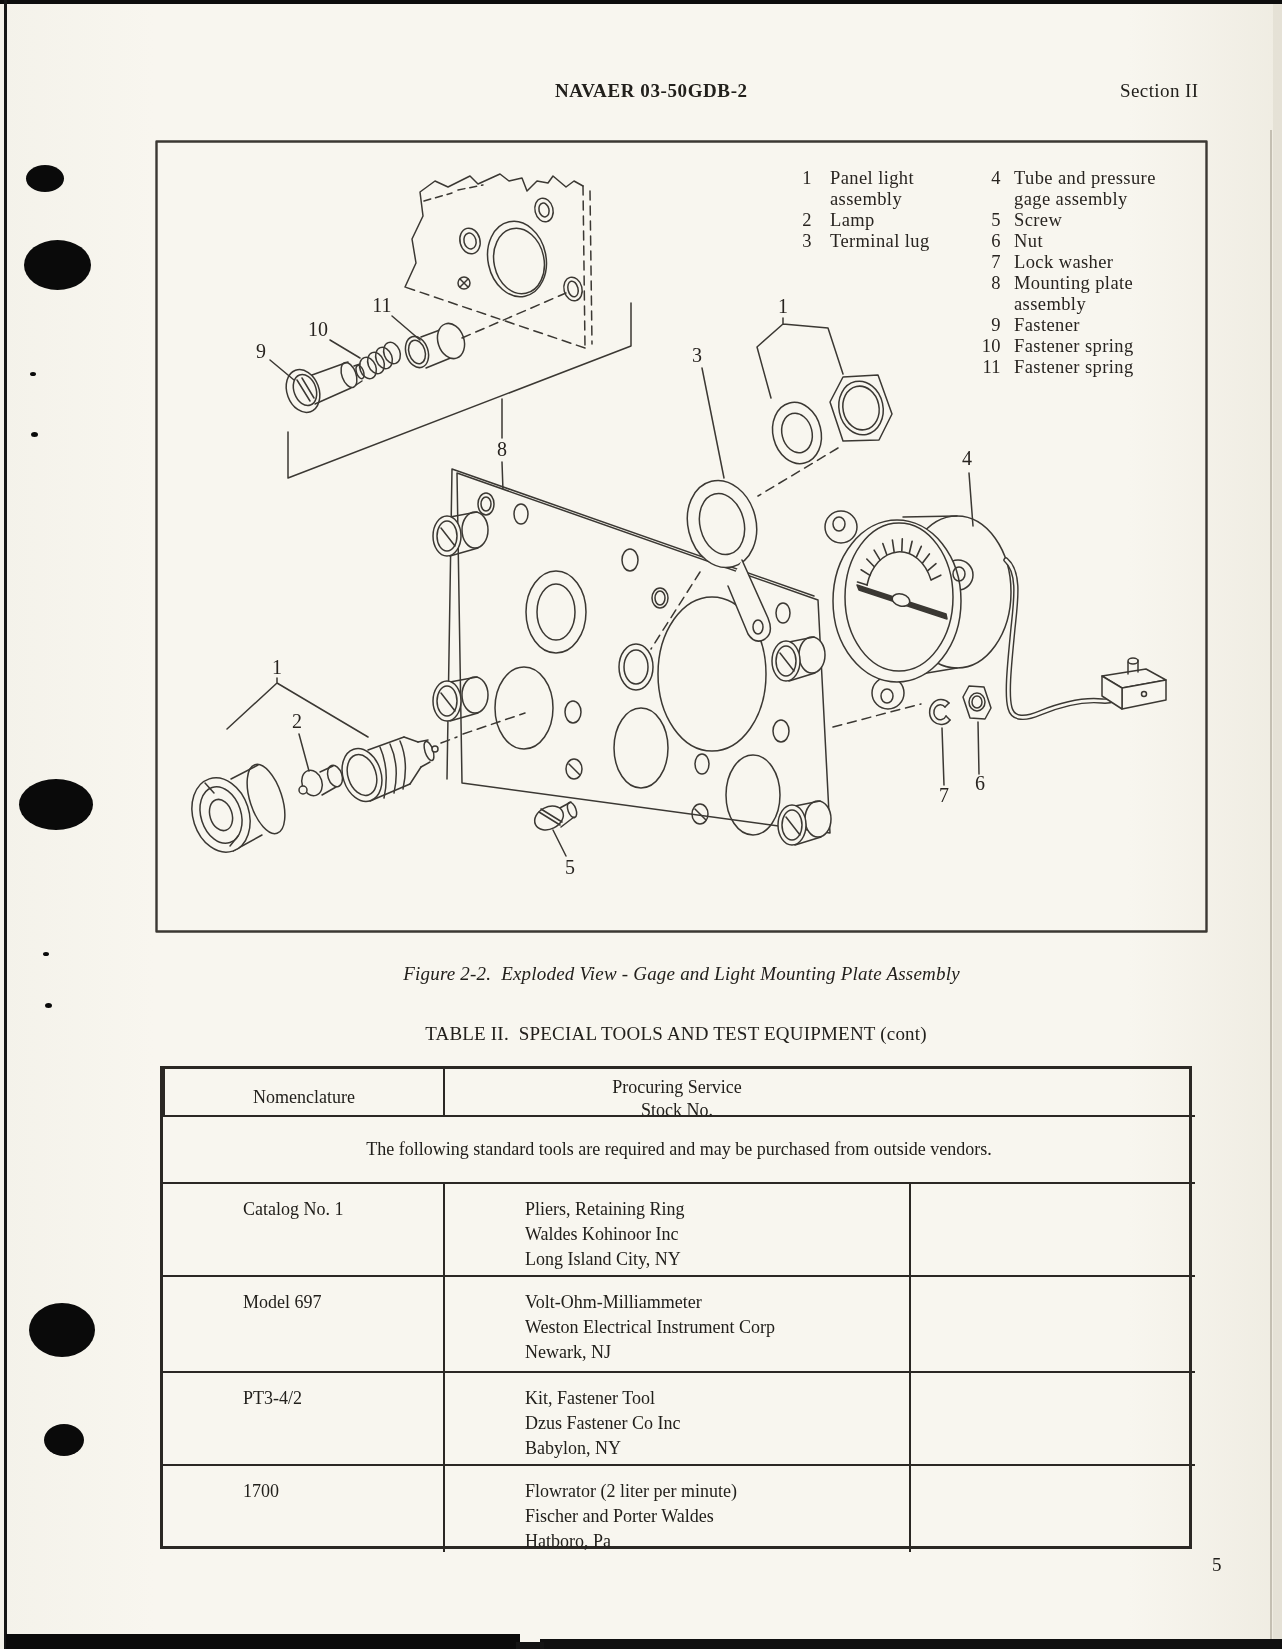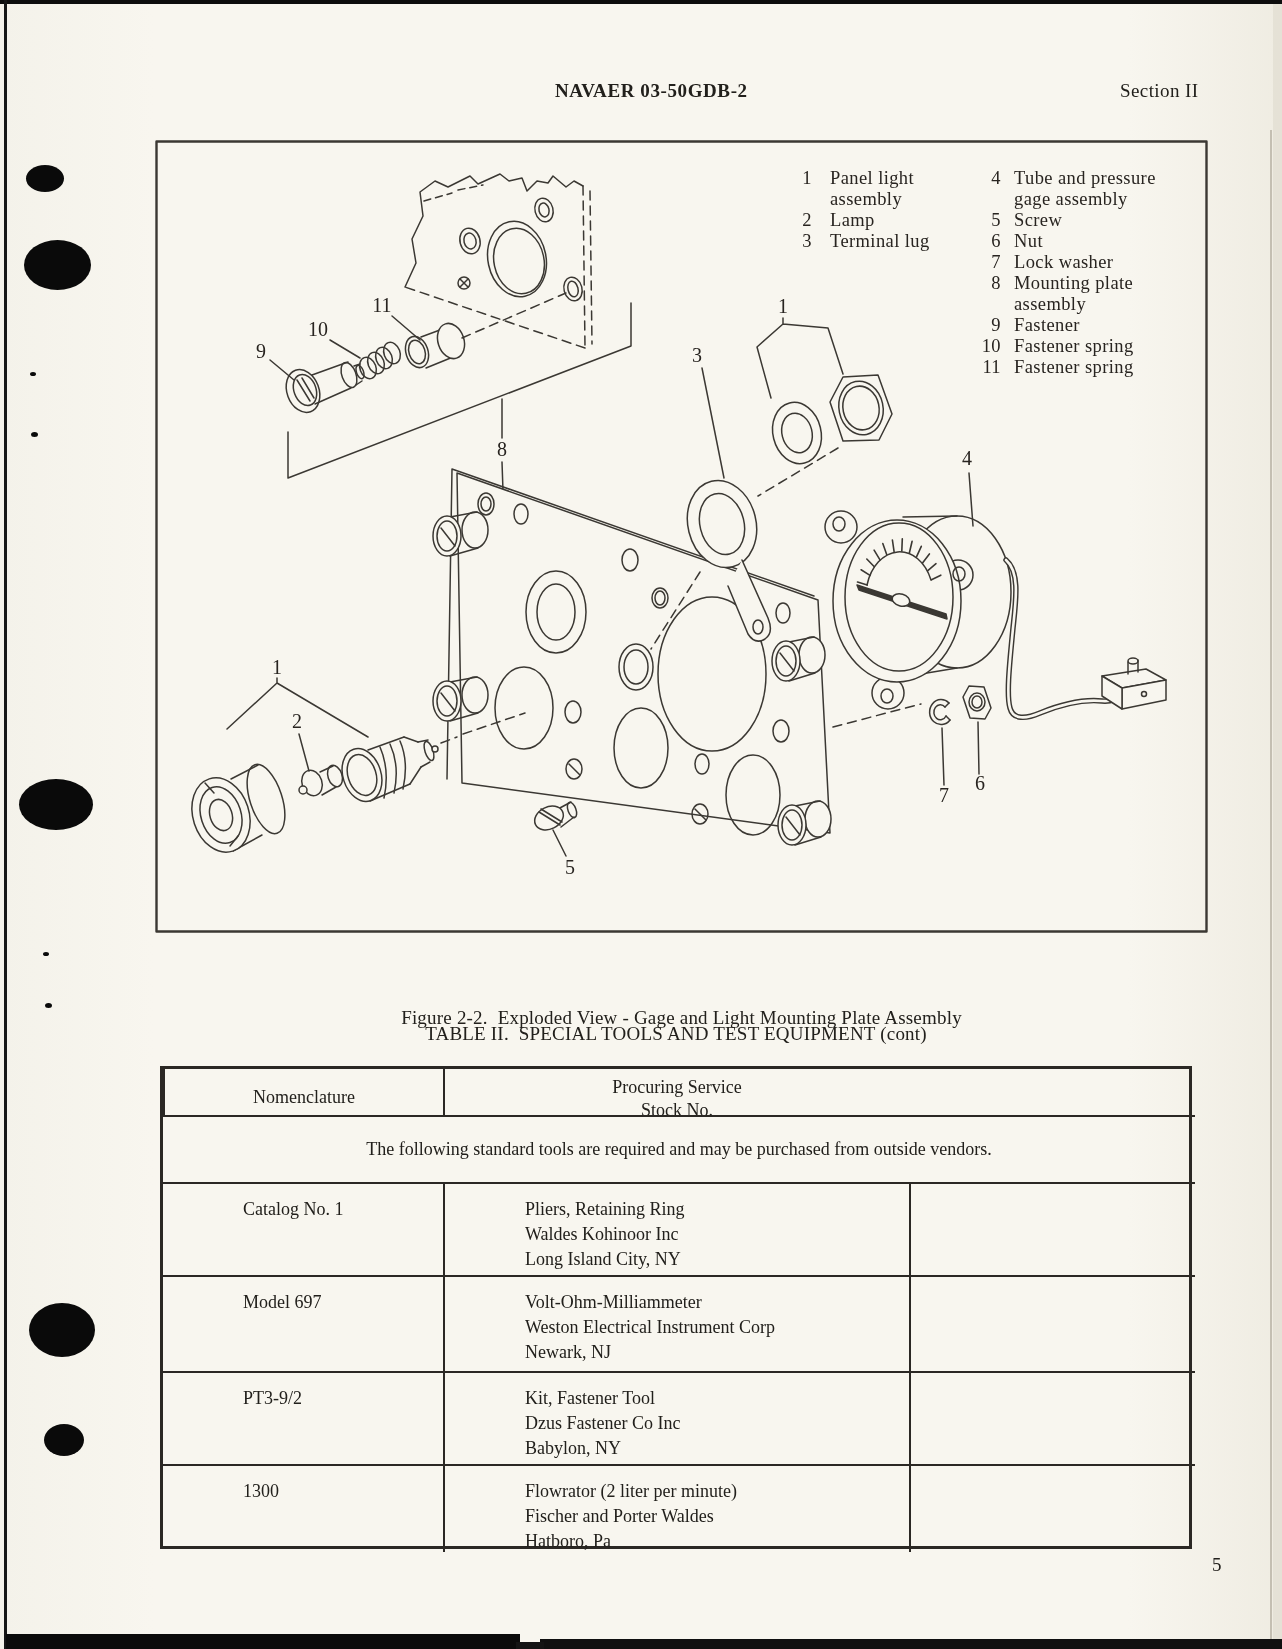--- a/index.html
+++ b/index.html
@@ -344,21 +344,21 @@
       <text class="co" x="967" y="465" text-anchor="middle">4</text>
       <text class="co" x="277" y="674" text-anchor="middle">1</text>
       <text class="co" x="297" y="728" text-anchor="middle">2</text>
       <text class="co" x="570" y="874" text-anchor="middle">5</text>
       <text class="co" x="944" y="802" text-anchor="middle">7</text>
       <text class="co" x="980" y="790" text-anchor="middle">6</text>
     </g>
   </svg>
   </div>
 
-  <div class="abs caption" style="left:155px;top:1007px;width:1053px;">Figure 2-2.  Exploded View - Gage and Light Mounting Plate Assembly</div>
+  <div class="abs caption" style="left:155px;top:963px;width:1053px;font-style:italic;">Figure 2-2.  Exploded View - Gage and Light Mounting Plate Assembly</div>
 
   <div class="abs tbl-title" style="left:160px;top:1023px;width:1032px;">TABLE II.  SPECIAL TOOLS AND TEST EQUIPMENT (cont)</div>
 
   <div class="abs tbl">
     <div class="cell r0 hd">Nomenclature</div>
     <div class="cell r0 hd3">
       <div>Procuring Service</div>
       <div>Stock No.</div>
     </div>
 
@@ -373,29 +373,29 @@
     <div class="cell"></div>
 
     <div class="cell c0 pn">Model 697</div>
     <div class="cell nom">
       <div>Volt-Ohm-Milliammeter</div>
       <div>Weston Electrical Instrument Corp</div>
       <div>Newark, NJ</div>
     </div>
     <div class="cell"></div>
 
-    <div class="cell c0 pn">PT3-9/2</div>
+    <div class="cell c0 pn">PT3-4/2</div>
     <div class="cell nom">
       <div>Kit, Fastener Tool</div>
       <div>Dzus Fastener Co Inc</div>
       <div>Babylon, NY</div>
     </div>
     <div class="cell"></div>
 
-    <div class="cell c0 pn">1300</div>
+    <div class="cell c0 pn">1700</div>
     <div class="cell nom">
       <div>Flowrator (2 liter per minute)</div>
       <div>Fischer and Porter Waldes</div>
       <div>Hatboro, Pa</div>
     </div>
     <div class="cell"></div>
   </div>
 
   <div class="abs pagenum" style="left:1212px;top:1554px;">5</div>
 

